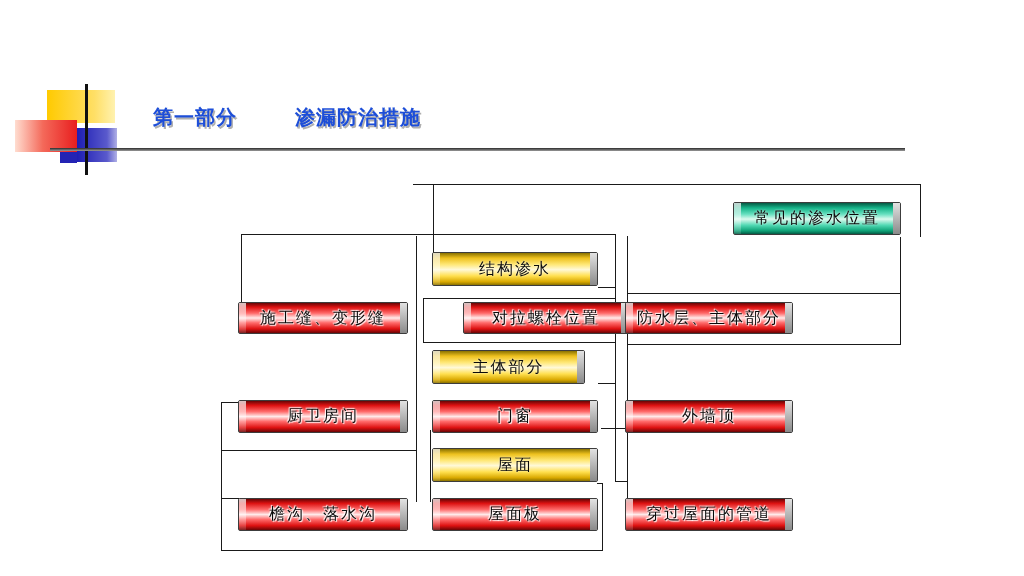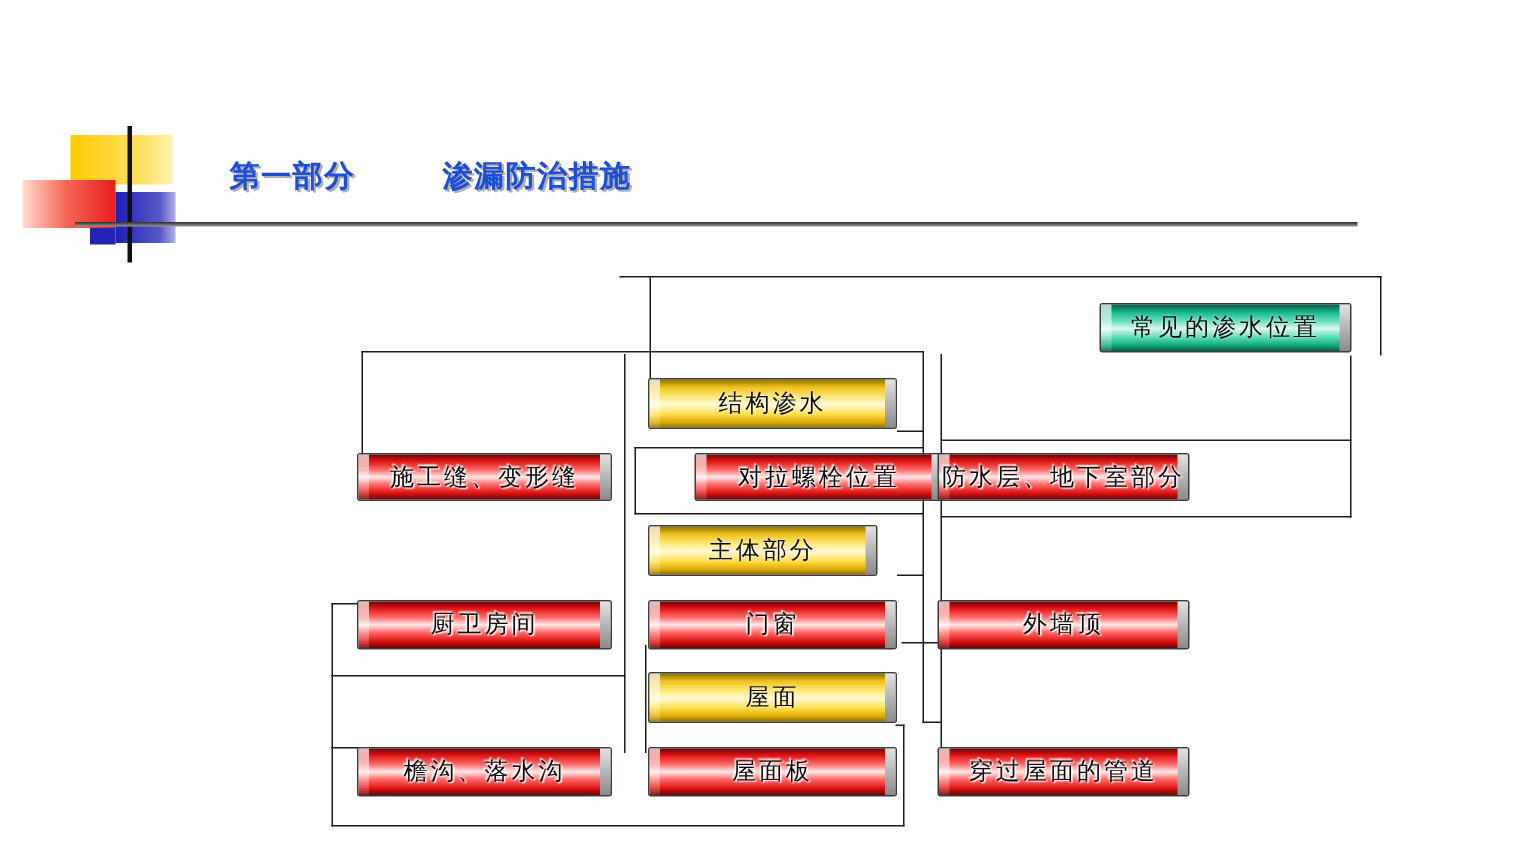--- a/index.html
+++ b/index.html
@@ -97,21 +97,21 @@
       <div class="node yellow" style="left: 432px; top: 252px; width: 166px; height: 34px;">
         <span class="lbl">结构渗水</span>
       </div>
       <div class="node red" style="left: 238px; top: 302px; width: 170px; height: 32px;">
         <span class="lbl">施工缝、变形缝</span>
       </div>
       <div class="node red" style="left: 432px; top: 302px; width: 166px; height: 32px; margin-left: 31px;">
         <span class="lbl">对拉螺栓位置</span>
       </div>
       <div class="node red" style="left: 625px; top: 302px; width: 168px; height: 32px;">
-        <span class="lbl">防水层、地下室部分</span>
+        <span class="lbl">防水层、主体部分</span>
       </div>
       <div class="node yellow" style="left: 432px; top: 350px; width: 153px; height: 34px; text-align: right;">
         <span class="lbl">主体部分</span>
       </div>
       <div class="node red" style="left: 238px; top: 400px; width: 170px; height: 33px;">
         <span class="lbl">厨卫房间</span>
       </div>
       <div class="node red" style="left: 432px; top: 400px; width: 166px; height: 33px;">
         <span class="lbl">门窗</span>
       </div>

